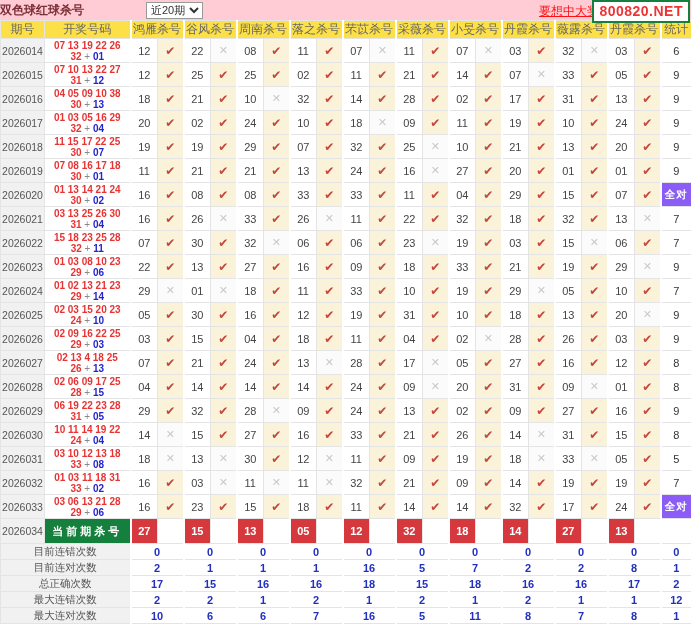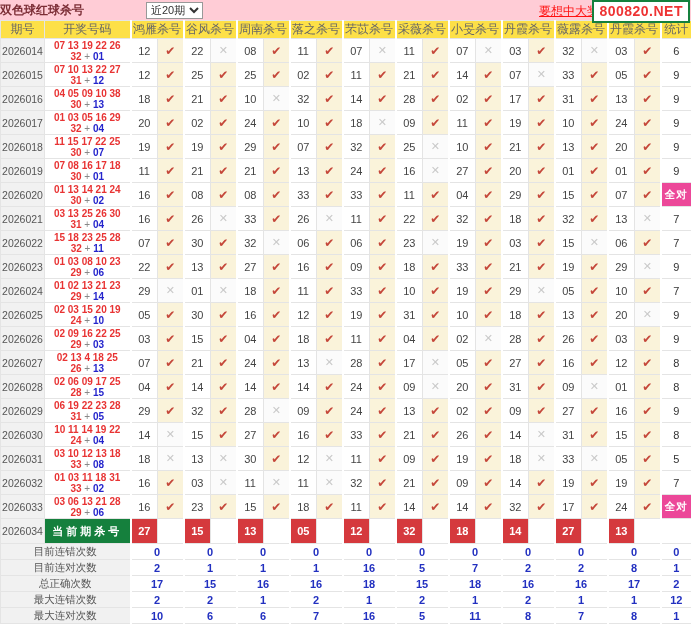--- a/index.html
+++ b/index.html
@@ -32,21 +32,21 @@
   thead th { background:#fde047; color:#666; font-weight:normal; font-size:12px; height:17px; }
   tbody tr.data-row { height:24px; }
   td.period { background:#f1f1f1; color:#555; font-size:10.5px; }
   td.draw { font-size:10px; line-height:11px; color:#e83333; font-weight:bold; }
   td.draw .plus { color:#888; font-weight:normal; }
   td.draw .blue { color:#2424cc; }
   td.num { color:#444; font-size:11px; background:#fff; }
   td.mark-v { background:#faf3da; color:#c5473a; font-size:12px; font-weight:bold; }
   td.mark-x { background:#fbfbfb; color:#c9c9c9; font-size:11px; }
   td.stat { color:#333; font-size:11px; }
-  td.perfect { background:#ec4899; color:#fff; font-size:10.5px; font-weight:bold; letter-spacing:1px;margin-left:42px; }
+  td.perfect { background:#8b5cf6; color:#fff; font-size:10.5px; font-weight:bold; letter-spacing:1px;margin-left:42px; }
   tr.current { height:25px; }
   tr.current td.kill { background:#d5393d; color:#fff; font-weight:bold; font-size:11px; }
   tr.current td.cur-label { background:#15803d; color:#fff; font-weight:bold; font-size:11px; letter-spacing:3px; }
   tr.summary { height:16px; }
   tr.summary td.slabel { background:#f1f1f1; color:#555; font-size:10.5px; }
   tr.summary td.sval { color:#2230c0; font-weight:bold; font-size:11px; }
   tr.summary.percent td.sval { color:#e60000; }
   .gs { border-left:2px solid #ffffff; }
 </style>
 </head>
@@ -407,21 +407,21 @@
         <td class="mark-x">✕</td>
         <td class="num gs">05</td>
         <td class="mark-v">✔</td>
         <td class="num gs">10</td>
         <td class="mark-v">✔</td>
         <td class="stat gs">7</td>
       </tr>
       <tr class="data-row">
         <td class="period">2026025</td>
         <td class="draw">
-          <div>02 03 15 20 19</div>
+          <div>02 03 15 20 23</div>
           <div><span>24 </span><span class="plus">+ </span><span class="blue">10</span></div>
         </td>
         <td class="num gs">05</td>
         <td class="mark-v">✔</td>
         <td class="num gs">30</td>
         <td class="mark-v">✔</td>
         <td class="num gs">16</td>
         <td class="mark-v">✔</td>
         <td class="num gs">12</td>
         <td class="mark-v">✔</td>

